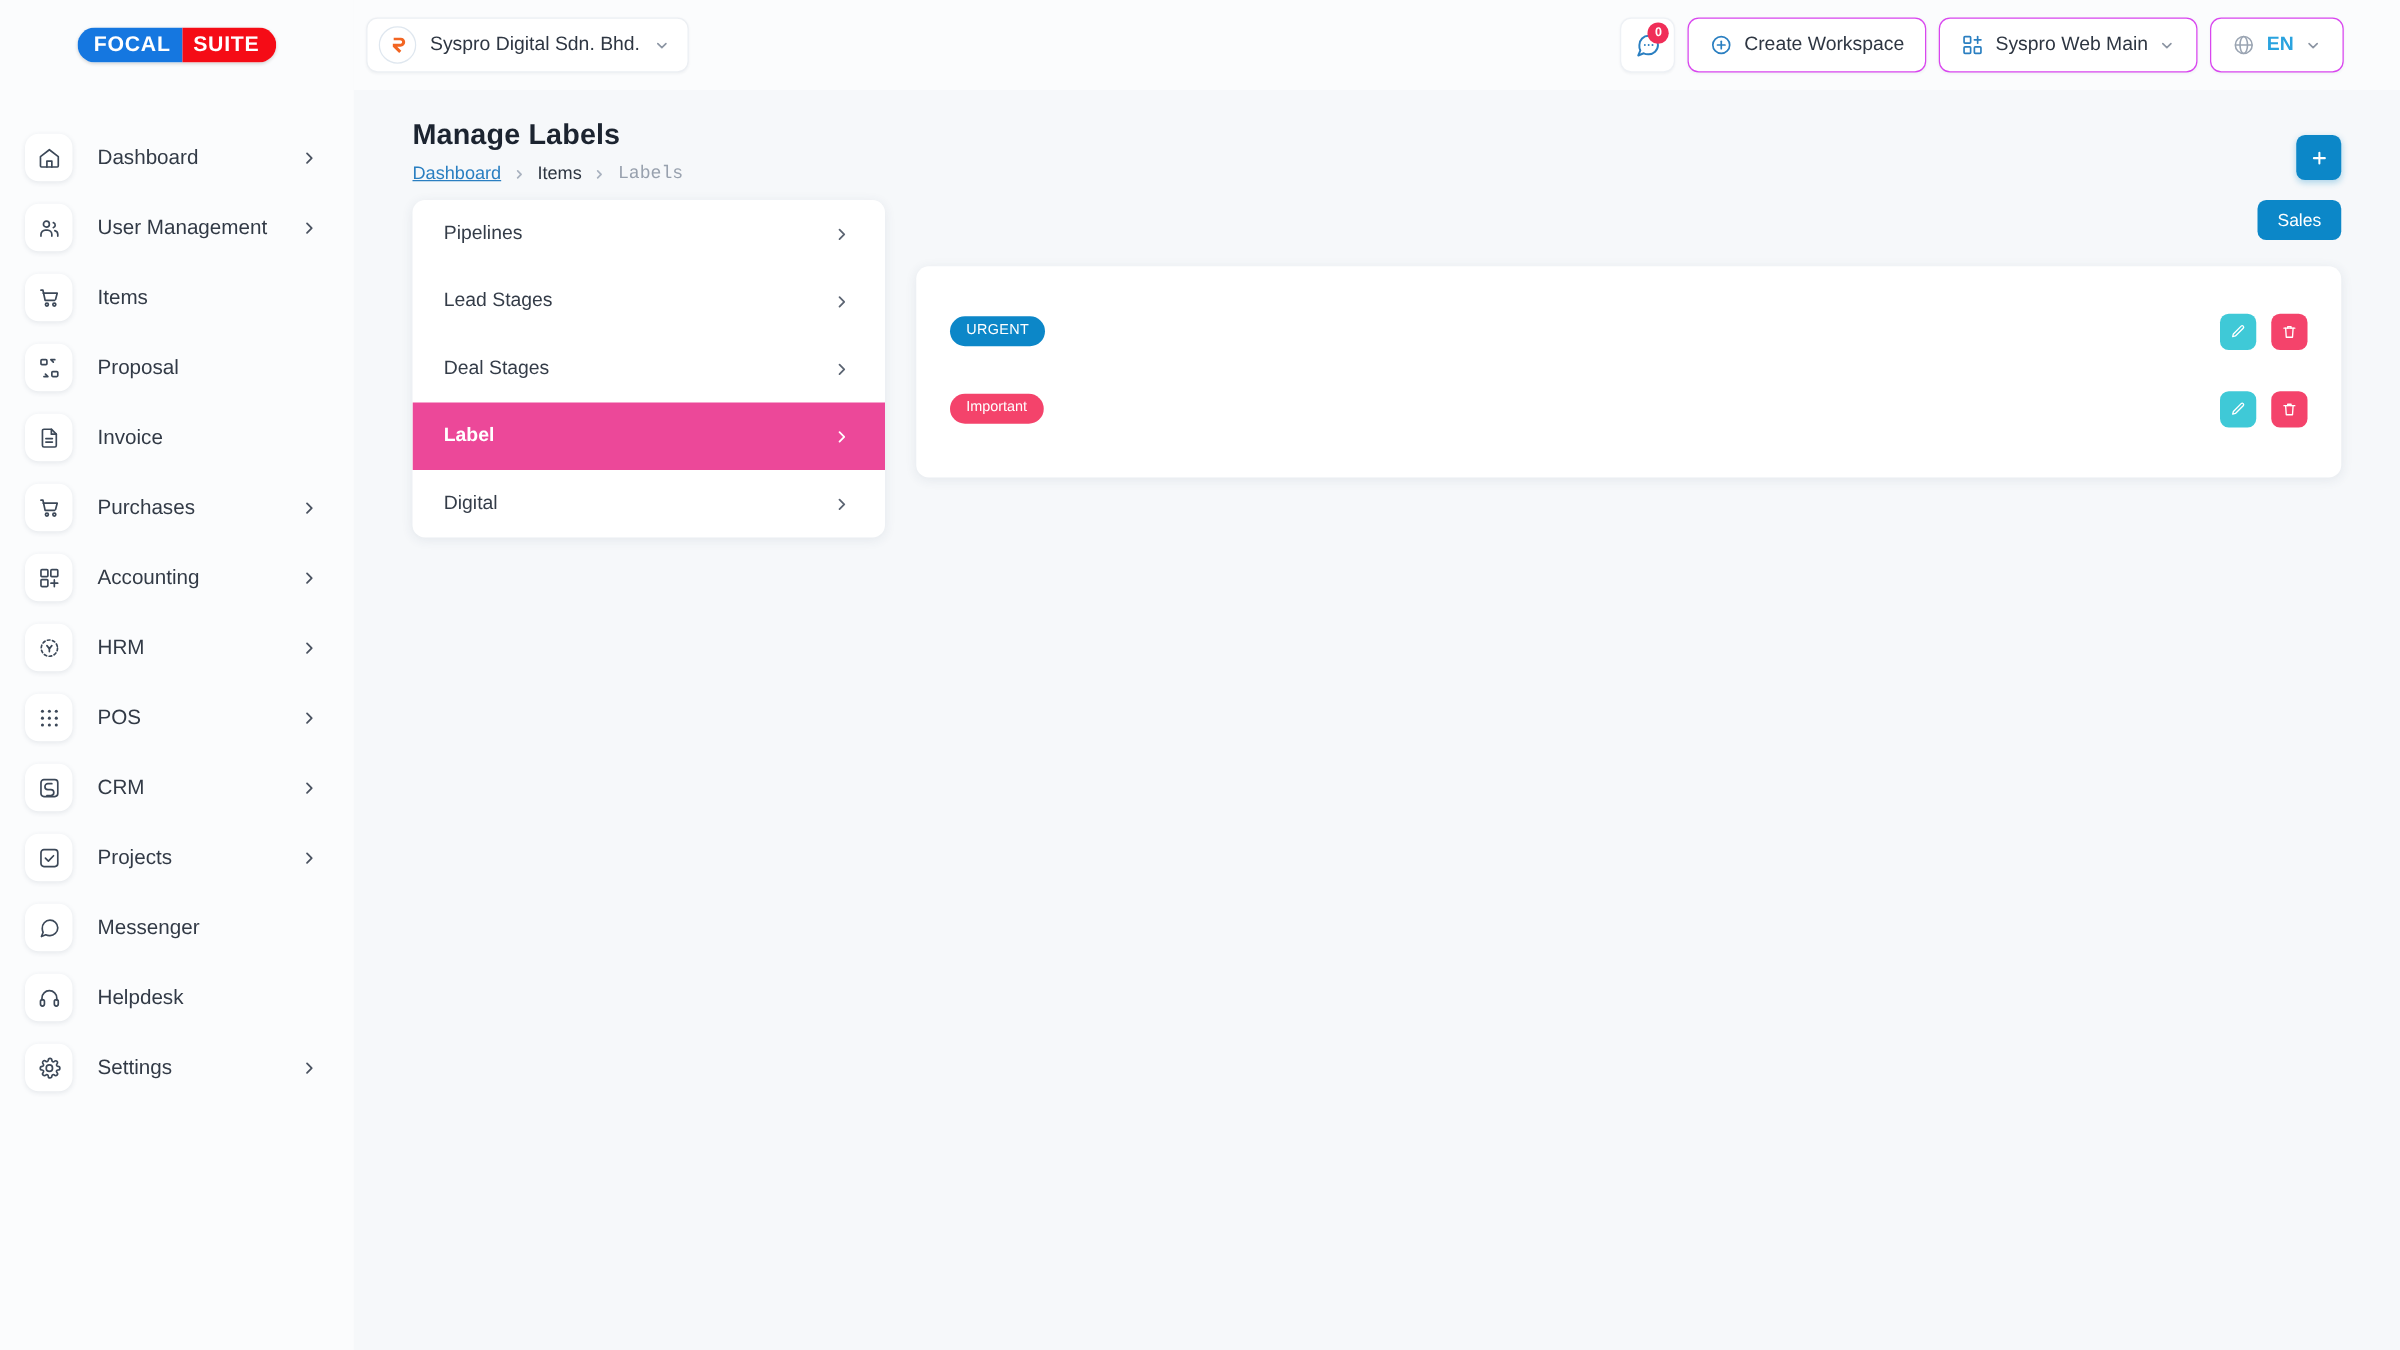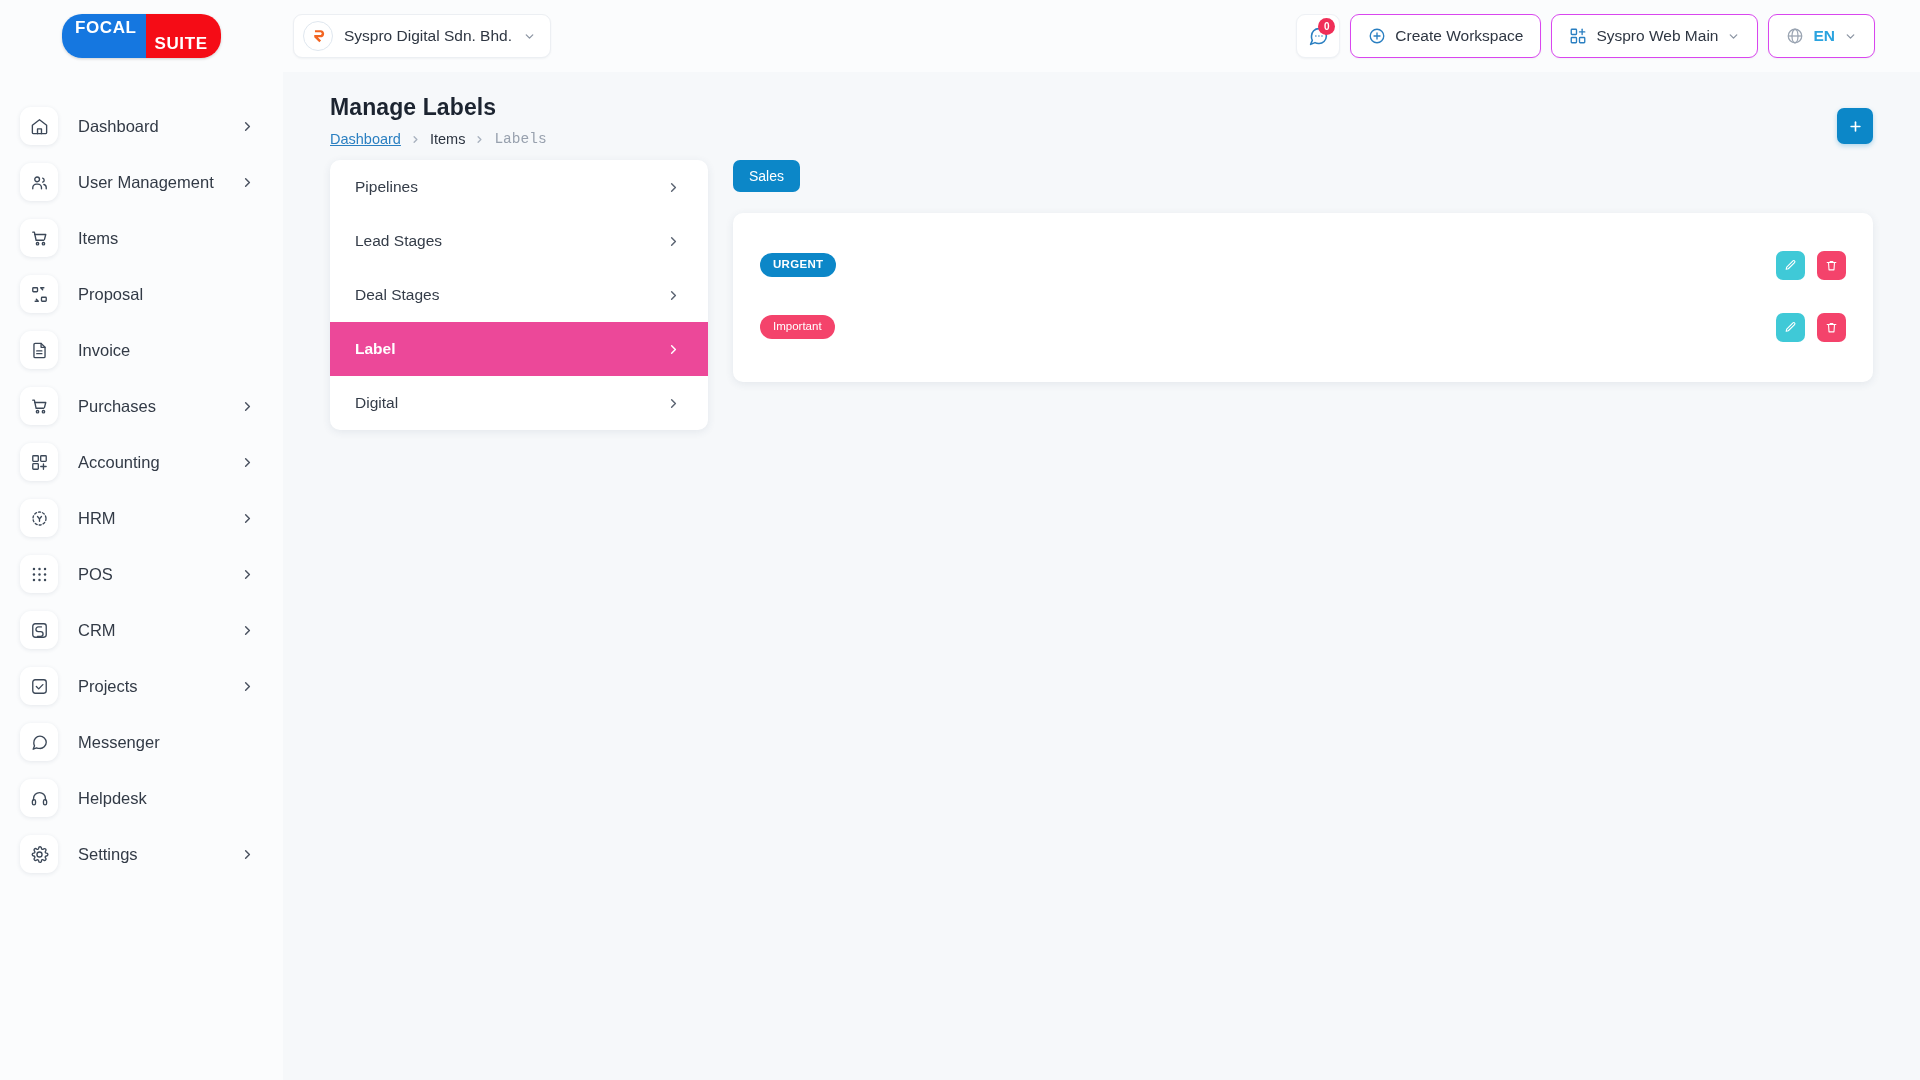--- a/index.html
+++ b/index.html
@@ -19,21 +19,21 @@
     position: relative;
     z-index: 5;
   }
   .logo-wrap { height: 72px; display: flex; align-items: center; padding-left: 62px; }
   .logo {
     display: inline-flex; border-radius: 20px; overflow: hidden;
     font-weight: bold; font-size: 17px; letter-spacing: .6px;
     box-shadow: 0 1px 3px rgba(0,0,0,.18);
   }
   .logo .l1 { background: #1577e0; color: #fff; padding: 4px 9px 4px 13px; }
-  .logo .l2 { background: #f50c16; color: #fff; padding: 20px 13px 4px 9px; }
+  .logo .l2 { background: #f50c16; color: #fff; padding: 4px 13px 4px 9px; }
 
   .nav { padding-top: 26px; }
   .nav-item {
     display: flex; align-items: center;
     height: 56px; padding: 0 28px 0 20px;
     cursor: pointer; position: relative;
   }
   .nav-icon {
     width: 38px; height: 38px; flex: 0 0 38px;
     background: #ffffff; border-radius: 11px;
@@ -117,38 +117,38 @@
   }
   .menu-item {
     height: 54px; display: flex; align-items: center; padding: 0 27px 0 25px;
     font-size: 15.5px; color: #343c48; cursor: pointer;
   }
   .menu-item .mi-chev { margin-left: auto; color: #5b6472; display: flex; }
   .menu-item.active { background: #ec4899; color: #fff; font-weight: bold; }
   .menu-item.active .mi-chev { color: #fff; }
 
   .content-col { flex: 1 1 auto; min-width: 0; }
-  .tabs { display: flex; gap: 9px; }
+  .tabs { display: flex; gap: 9px; justify-content: flex-end; }
   .tab {
     background: #0c87c8; color: #fff; border: none; cursor: pointer;
     border-radius: 7px; height: 32px; padding: 0 16px; font-size: 14px;
     display: flex; align-items: center;
   }
   .label-card {
     margin-top: 21px; background: #fff; border-radius: 10px;
     box-shadow: 0 2px 9px rgba(45,65,95,.09);
     padding: 21px 27px 24px 27px;
   }
   .label-row { height: 62px; display: flex; align-items: center; }
   .chip {
     color: #fff; border-radius: 13px; font-size: 11.5px;
     padding: 6px 13px; display: inline-flex; align-items: center; line-height: 1;
     white-space: nowrap;
   }
-  .chip.urgent { font-weight: 700; letter-spacing: .3px; }
+  .chip.urgent { font-weight: 400; letter-spacing: .3px; }
   .row-actions { margin-left: auto; display: flex; gap: 12px; }
   .act-btn {
     width: 29px; height: 29px; border-radius: 7px; border: none; cursor: pointer;
     display: flex; align-items: center; justify-content: center; color: #fff;
   }
   .act-edit { background: #3fc9d7; }
   .act-del { background: #f4436b; }
   svg { display: block; }
 </style>
 </head>

